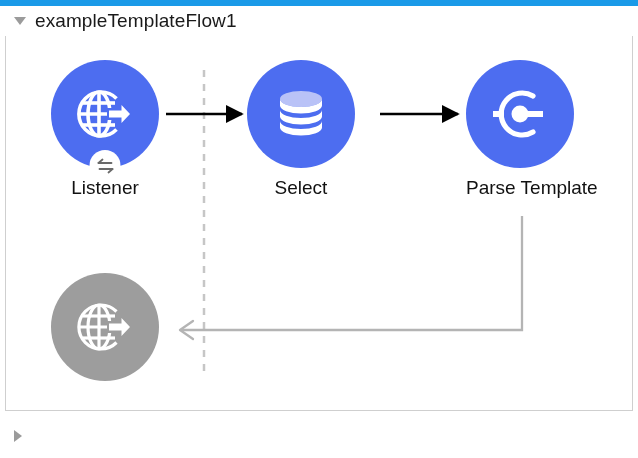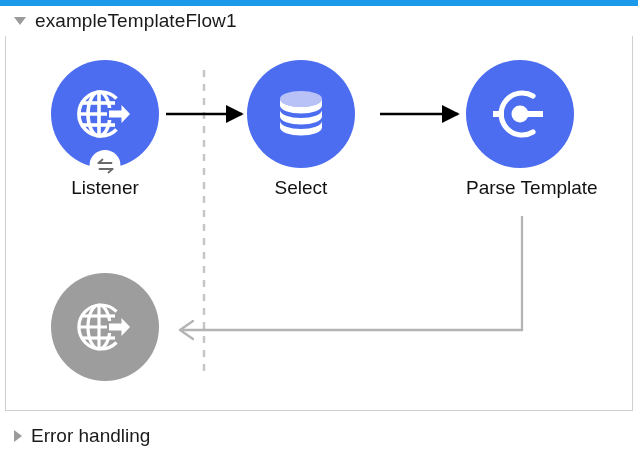--- a/index.html
+++ b/index.html
@@ -230,16 +230,15 @@
           <path d="M 36 28.5 L 48.5 28.5 L 48.5 23 L 57 32 L 48.5 41 L 48.5 35.5 L 36 35.5 Z" fill="#ffffff"></path>
         </svg>
       </div>
       <div class="node-label"></div>
     </div>
 
   </div>
 
   <div class="error-row">
     <span class="tri tri-right"></span>
-    <span class="error-label">Error handling</span>
   </div>
 
 </div>
 
 </body></html>

